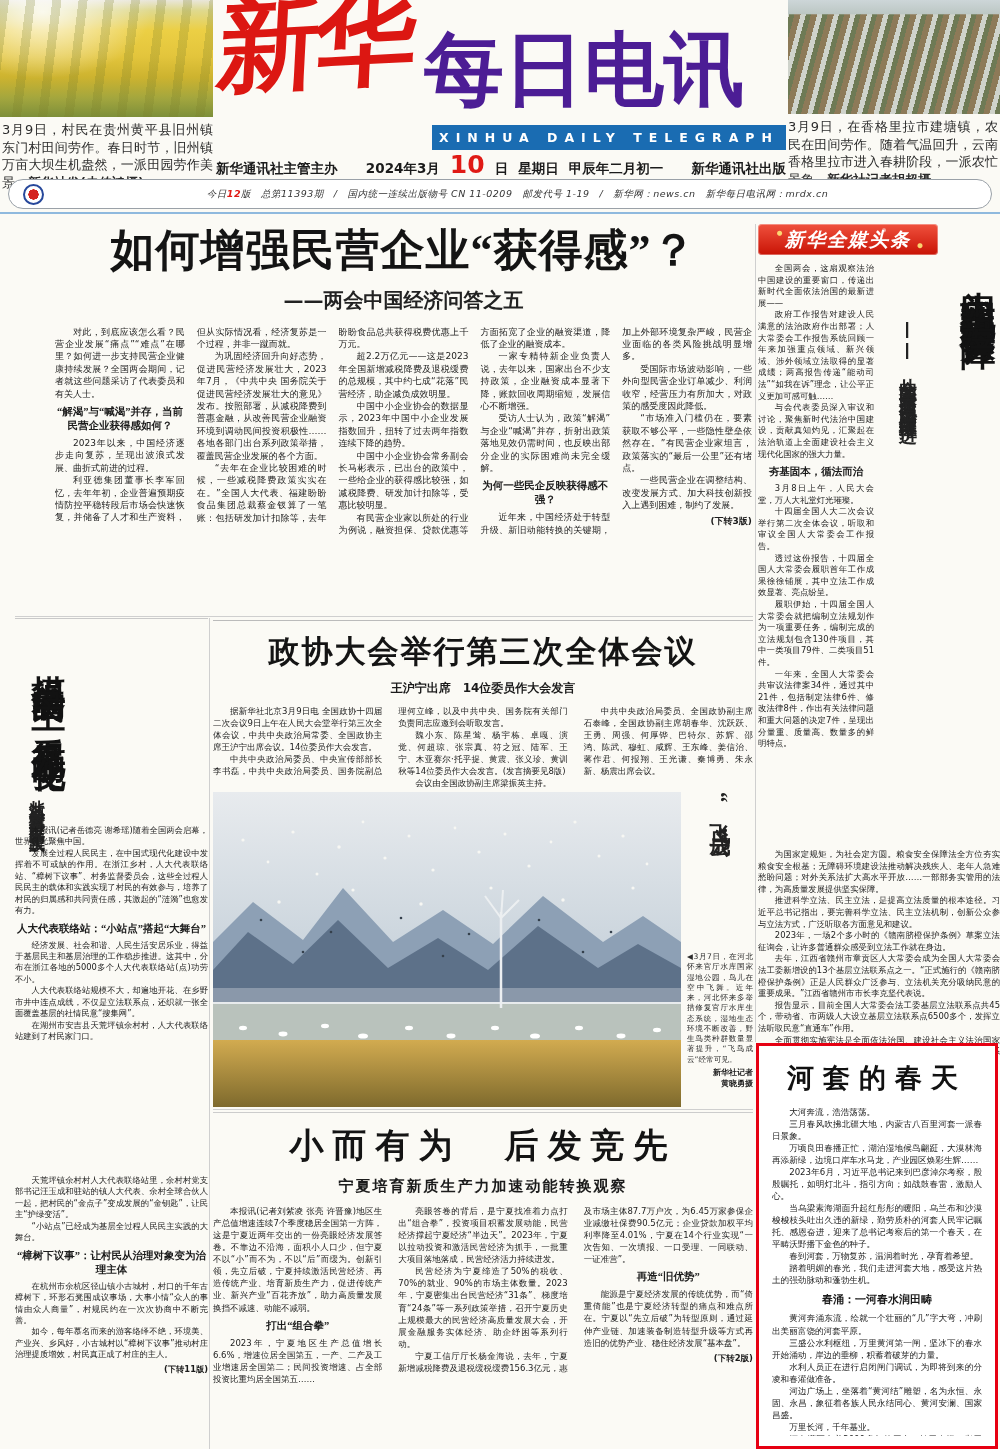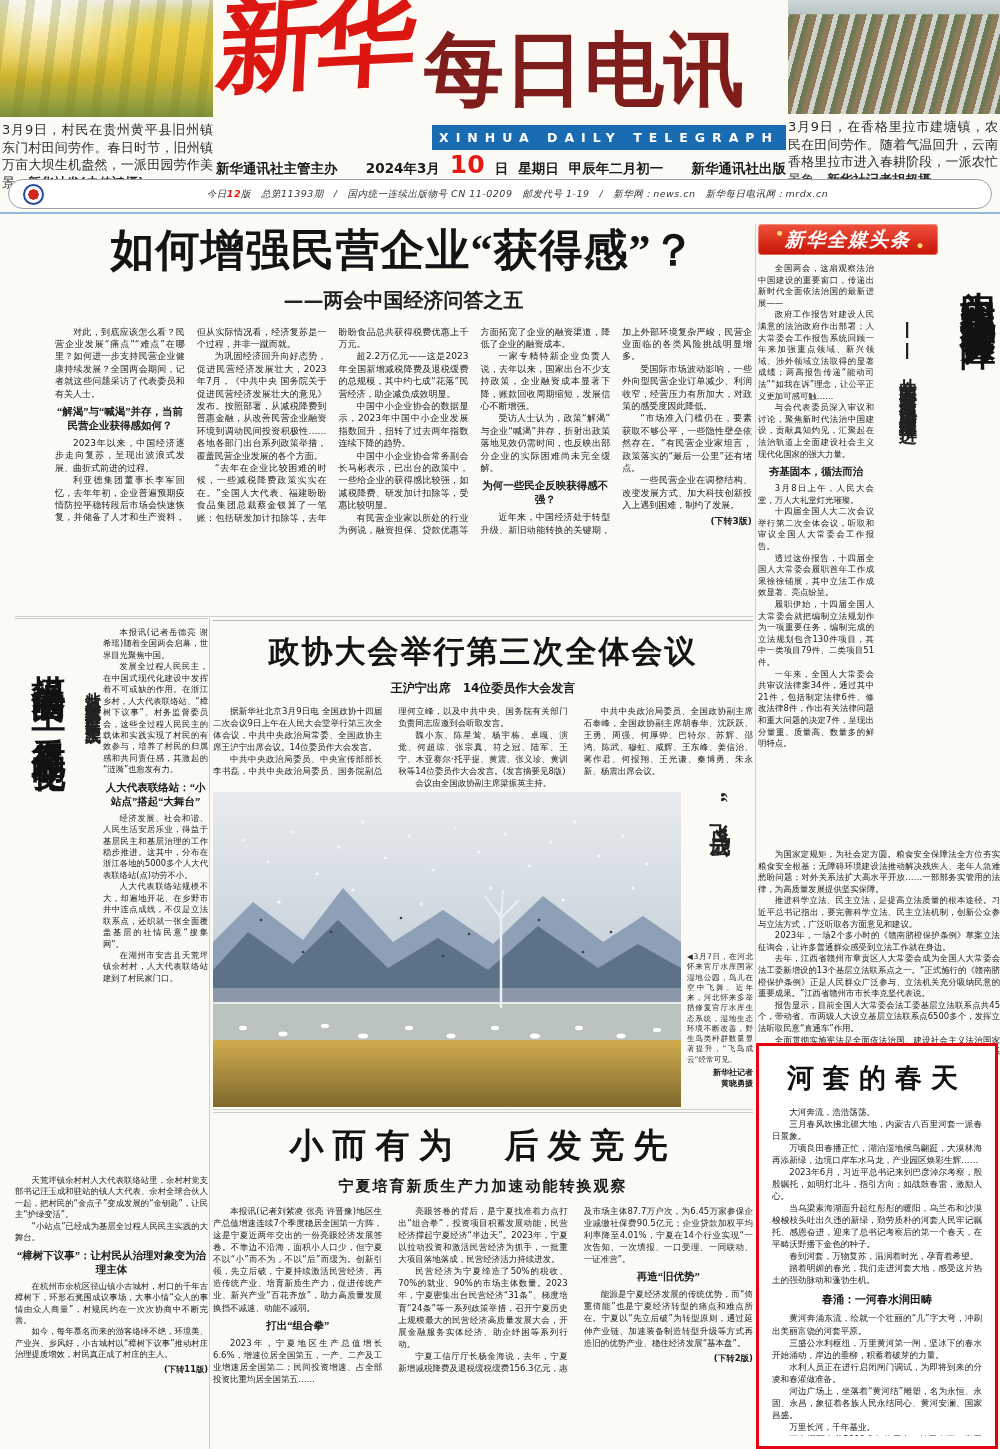--- a/index.html
+++ b/index.html
@@ -28,21 +28,21 @@
   .cap { font-size:13px; line-height:1.35; text-align:justify; color:#2c2c2c; }
   .cap b { font-weight:700; }
   .cap-tl { left:2px; top:121px; width:211px; height:54px; }
   .cap-tr { left:788px; top:118px; width:210px; height:56px; }
 
   
   #masthead { left:216px; top:4px; width:570px; height:172px; }
   .brand-script { position:absolute; left:2px; top:-12px; font-size:102px; line-height:1;
     color:#dc1712; font-weight:900; transform:skewX(-6deg) rotate(-3deg); letter-spacing:-6px; }
   .brand-rest { position:absolute; left:208px; top:26px; font-size:80px; line-height:1;
-    color:#7f1d1d; font-weight:900; letter-spacing:0px; }
+    color:#4c1d95; font-weight:900; letter-spacing:0px; }
   .blue-bar { position:absolute; left:216px; right:0; top:121px; height:25px; background:#1a6cb2;
     color:#fff; display:flex; align-items:center; justify-content:center;
     font-size:12.5px; font-weight:700; letter-spacing:7px; }
   .org-row { position:absolute; left:0; right:0; top:151px; display:flex; align-items:baseline;
     justify-content:space-between; font-weight:700; font-size:13.5px; white-space:nowrap; }
   .date-mid { display:flex; align-items:baseline; gap:10px; }
   .date-day { font-size:25px; color:#e01a15; font-weight:700; line-height:.8; }
 
   
   #infobar { left:8px; top:179px; width:984px; height:30px; border:1px solid #9aa1a8;
@@ -82,21 +82,21 @@
   .rf-text p { font-size:8.4px; }
   .vert { writing-mode:vertical-rl; }
   .rf-sub { width:46px; font-size:18px; font-weight:700; padding-top:58px; letter-spacing:3px; color:#222; }
   .rf-title { width:80px; font-size:35px; font-weight:900; letter-spacing:3px; color:#121212;
     font-family:"Liberation Serif","DejaVu Serif",serif; }
   .rf-bottom { margin-top:6px; height:218px; overflow:hidden; }
   .rf-bottom p { font-size:8.4px; }
 
   
   #left-feature { left:15px; top:618px; width:193px; height:831px; border-top:1px solid #c9c9c9; padding-top:8px; }
-  .lf-top { display:flex; height:540px; }
+  .lf-top { display:flex; height:540px;flex-direction:column; }
   .lf-title { width:56px; font-size:34px; font-weight:900; letter-spacing:4px; padding-top:22px;
     font-family:"Liberation Serif","DejaVu Serif",serif; color:#121212; }
   .lf-sub { width:32px; font-size:16px; font-weight:700; padding-top:52px; letter-spacing:2px; color:#222; }
   .lf-text { flex:1; overflow:hidden; }
   .lf-text p { font-size:8.3px; }
   .lf-bottom { margin-top:8px; height:272px; overflow:hidden; }
   .lf-bottom p { font-size:8.3px; }
 
   
   #cppcc { left:213px; top:620px; width:540px; height:170px; border-top:1px solid #bbb; padding-top:10px; }

